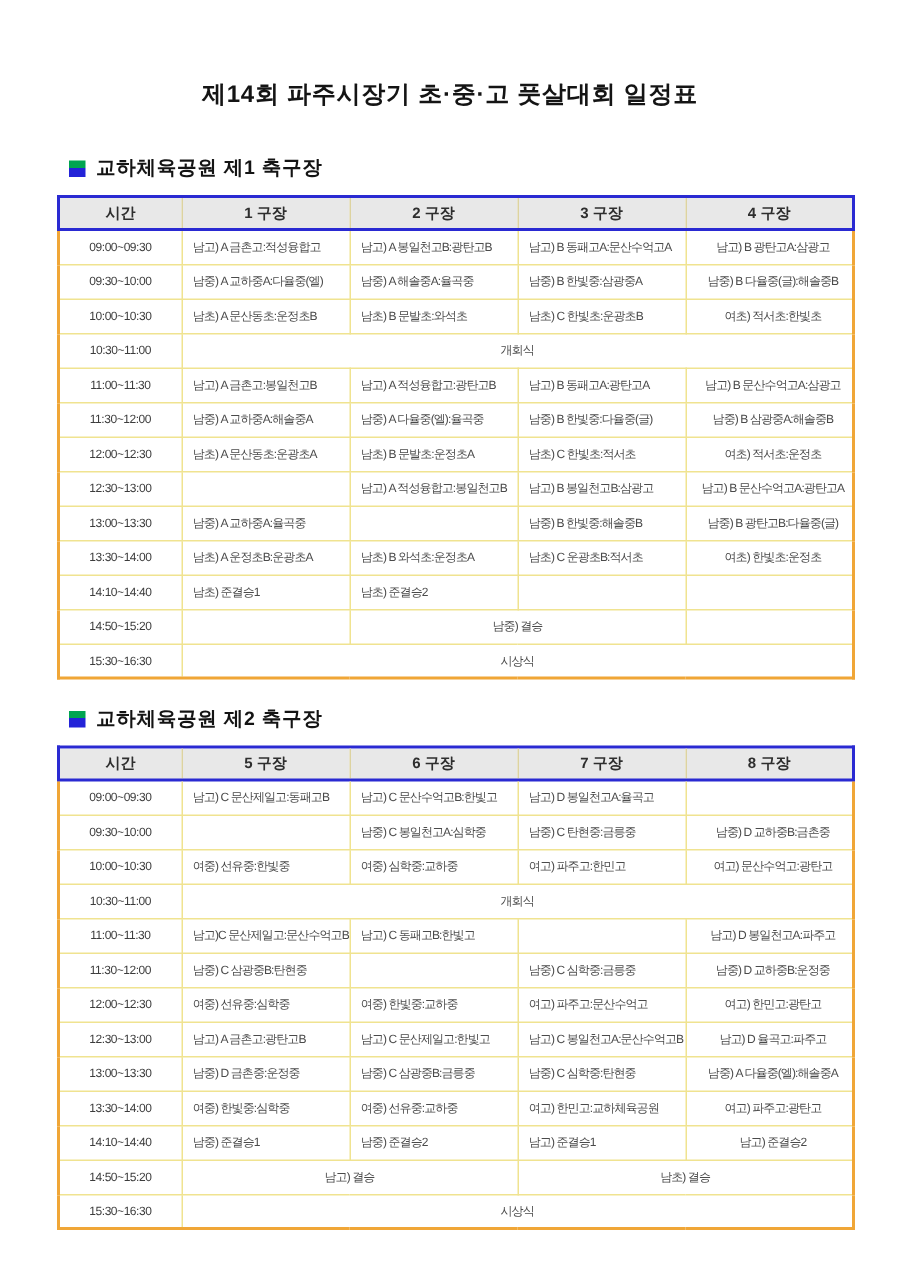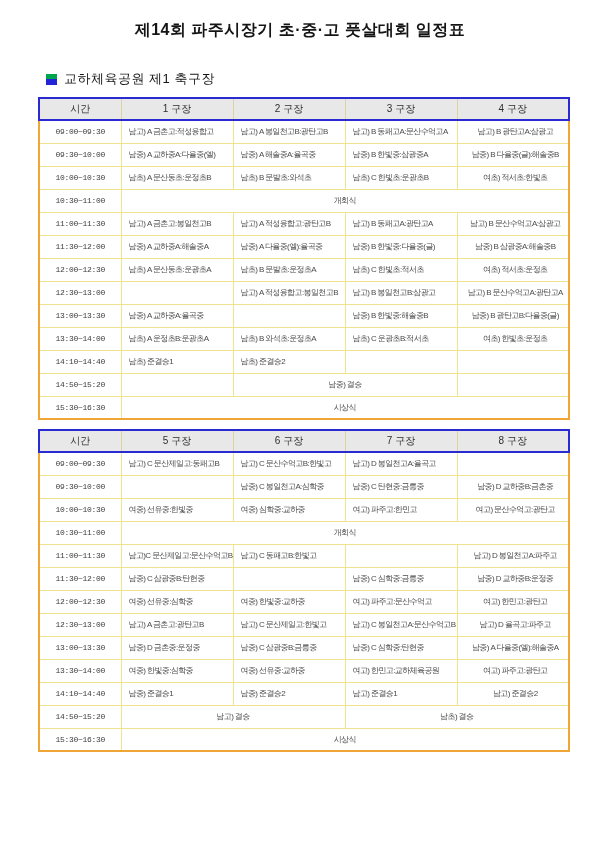--- a/index.html
+++ b/index.html
@@ -3,52 +3,52 @@
 <meta charset="utf-8">
 <style>
   * { margin:0; padding:0; box-sizing:border-box; }
   html,body { background:#ffffff; }
   body {
     width:600px; height:849px; overflow:hidden;
     font-family:"Liberation Sans","DejaVu Sans",sans-serif;
   }
   .page { width:600px; height:849px; background:#fff; position:relative; }
   .doc-title {
-    padding-top:20px; text-align:center;
+    padding-top:53px; text-align:center;
     font-size:16px; font-weight:bold; color:#141414; letter-spacing:0.5px;
   }
   .section-header { display:flex; align-items:center; gap:7px; margin-left:46px; }
   .section-header.first { margin-top:29px; }
   .section-header.second { margin-top:17px; }
   .bullet {
     width:11px; height:11px; flex:0 0 11px;
     background:linear-gradient(#00a550 0 45%, #2323d8 45% 100%);
   }
-  .section-title { font-size:13px; font-weight:normal; color:#141414; letter-spacing:0.5px; }
+  .section-title { font-size:13px; font-weight:bold; color:#141414; letter-spacing:0.5px; }
   table.sched {
     border-collapse:collapse; table-layout:fixed;
     width:530px; margin:9px 0 0 38px;
   }
   col.c-time { width:82px; }
   col.c-field { width:112px; }
   th {
-    height:22px; background:#e8e8e8; font-weight:normal;
+    height:22px; background:#e8e8e8; font-weight:bold;
     font-size:10px; color:#2e2e2e; text-align:center;
     border-top:2px solid #2a2ad2; border-bottom:2px solid #2a2ad2;
     border-left:1px solid #ddd3a0; border-right:1px solid #ddd3a0;
     white-space:nowrap; overflow:hidden;
   }
   th:first-child { border-left:2px solid #2a2ad2; }
   th:last-child  { border-right:2px solid #2a2ad2; }
   td {
     height:23px; font-size:8px; color:#4a4a4a; letter-spacing:-0.6px;
     border:1px solid #f0e390; padding:0 2px 0 7px;
     white-space:nowrap; overflow:hidden; background:#fff;
   }
-  td.time { text-align:center; padding:0; color:#3c3c3c; letter-spacing:-0.3px;font-family:Liberation Mono, monospace; }
+  td.time { text-align:center; padding:0; color:#3c3c3c; letter-spacing:-0.3px; }
   td.center { text-align:center; padding:0; }
   td:first-child { border-left:2px solid #f0a637; }
   td:last-child  { border-right:2px solid #f0a637;text-align:center; }
   tbody tr:last-child td { border-bottom:2px solid #f0a637; }
 </style>
 </head>
 <body>
 
 <div class="page">
 
@@ -157,20 +157,24 @@
           <td colspan="2" class="center">남중) 결승</td>
           <td></td>
         </tr>
         <tr>
           <td class="time">15:30~16:30</td>
           <td colspan="4" class="center">시상식</td>
         </tr>
       </tbody>
   </table>
 
+  <div class="section-header second">
+    <span class="bullet"></span>
+    <span class="section-title">교하체육공원 제2 축구장</span>
+  </div>
 
   <table class="sched">
     <colgroup>
         <col class="c-time">
         <col class="c-field">
         <col class="c-field">
         <col class="c-field">
         <col class="c-field">
       </colgroup>
     <thead>

